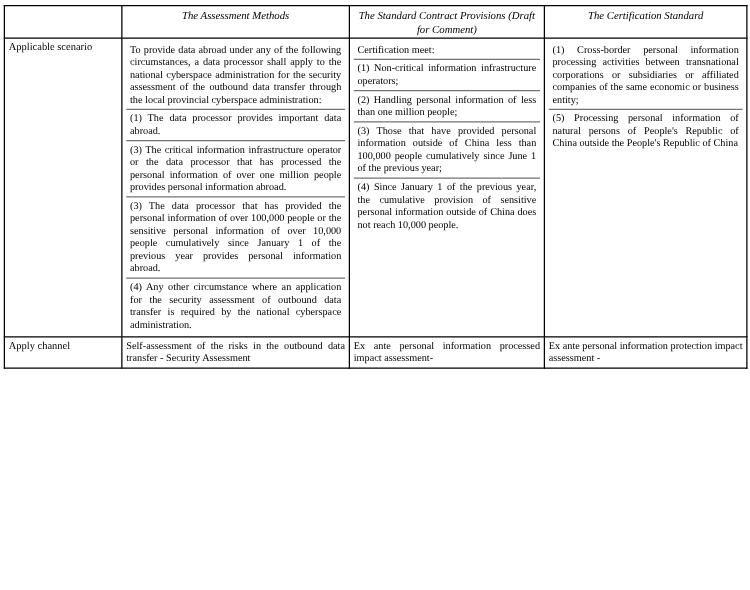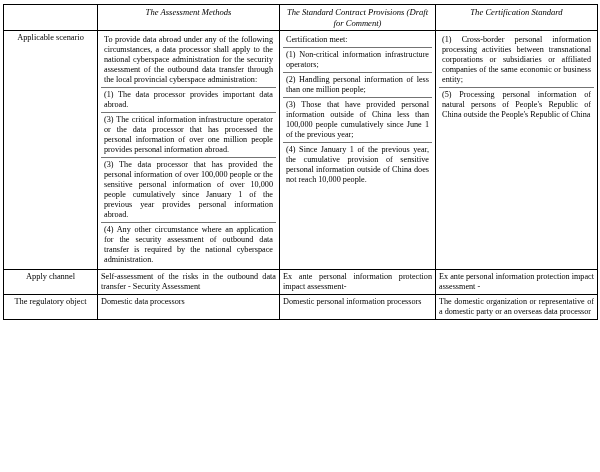--- a/index.html
+++ b/index.html
@@ -44,21 +44,21 @@
     text-align: center;
     vertical-align: middle;
     font-style: italic;
     font-size: 8.6px;
     padding-top: 4px;
     padding-bottom: 4px;
     line-height: 1.25;
   }
   .hdr-blank { border: 1px solid #000000; }
   .rowlabel {
-    text-align: center;
+    text-align: left;
     vertical-align: middle;
     font-size: 8.4px;
   }
   .just {
     text-align: justify;
     text-justify: inter-word;
     hyphens: none;
     font-family: Liberation Serif, serif;
   }
   
@@ -124,25 +124,19 @@
           <div class="stack">
             <div class="just">(1)  Cross-border personal information processing activities between transnational corporations or subsidiaries or affiliated companies of the same economic or business entity;</div>
             <div class="just">(5)  Processing personal information of natural persons of People's Republic of China outside the People's Republic of China</div>
           </div>
         </td>
       </tr>
 
       <tr>
         <td class="rowlabel">Apply channel</td>
         <td class="just">Self-assessment of the risks in the outbound data transfer - Security Assessment</td>
-        <td class="just">Ex ante personal information protection impact assessment-</td>
+        <td class="just">Ex ante personal information processed impact assessment-</td>
         <td class="just">Ex ante personal information protection impact assessment -</td>
       </tr>
 
-      <tr>
-        <td class="rowlabel">The regulatory object</td>
-        <td class="just">Domestic data processors</td>
-        <td class="just">Domestic personal information processors</td>
-        <td class="just">The domestic organization or representative of a domestic party or an overseas data processor</td>
-      </tr>
     </tbody>
   </table>
 </div>
 
 </body></html>

